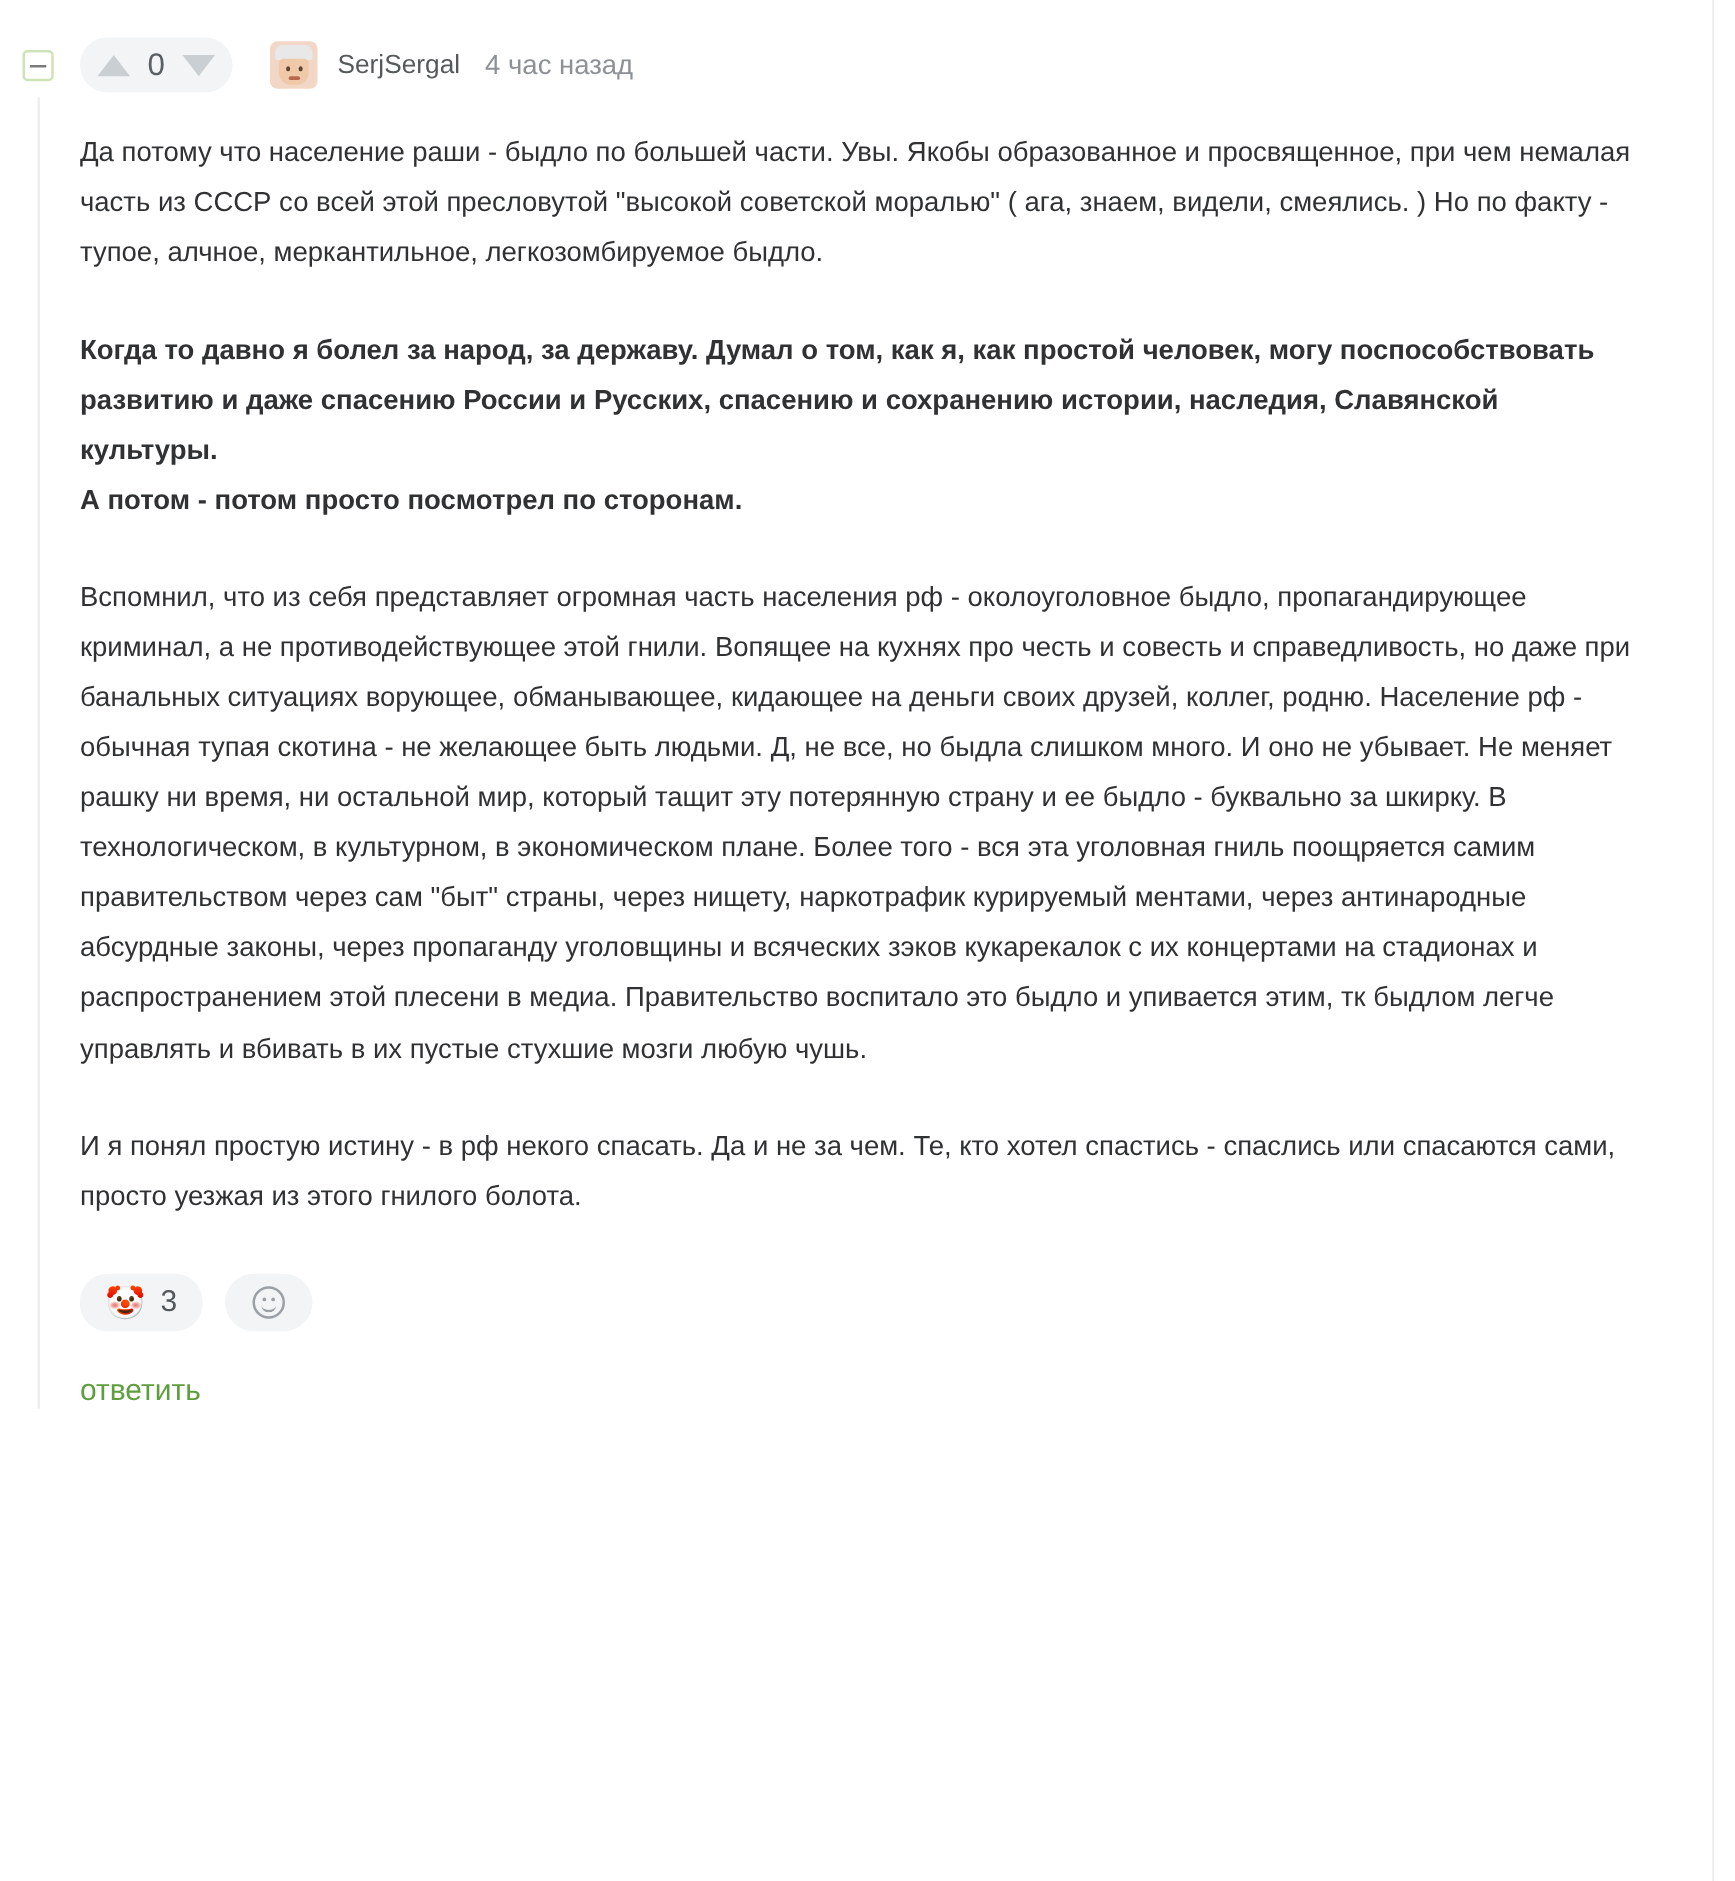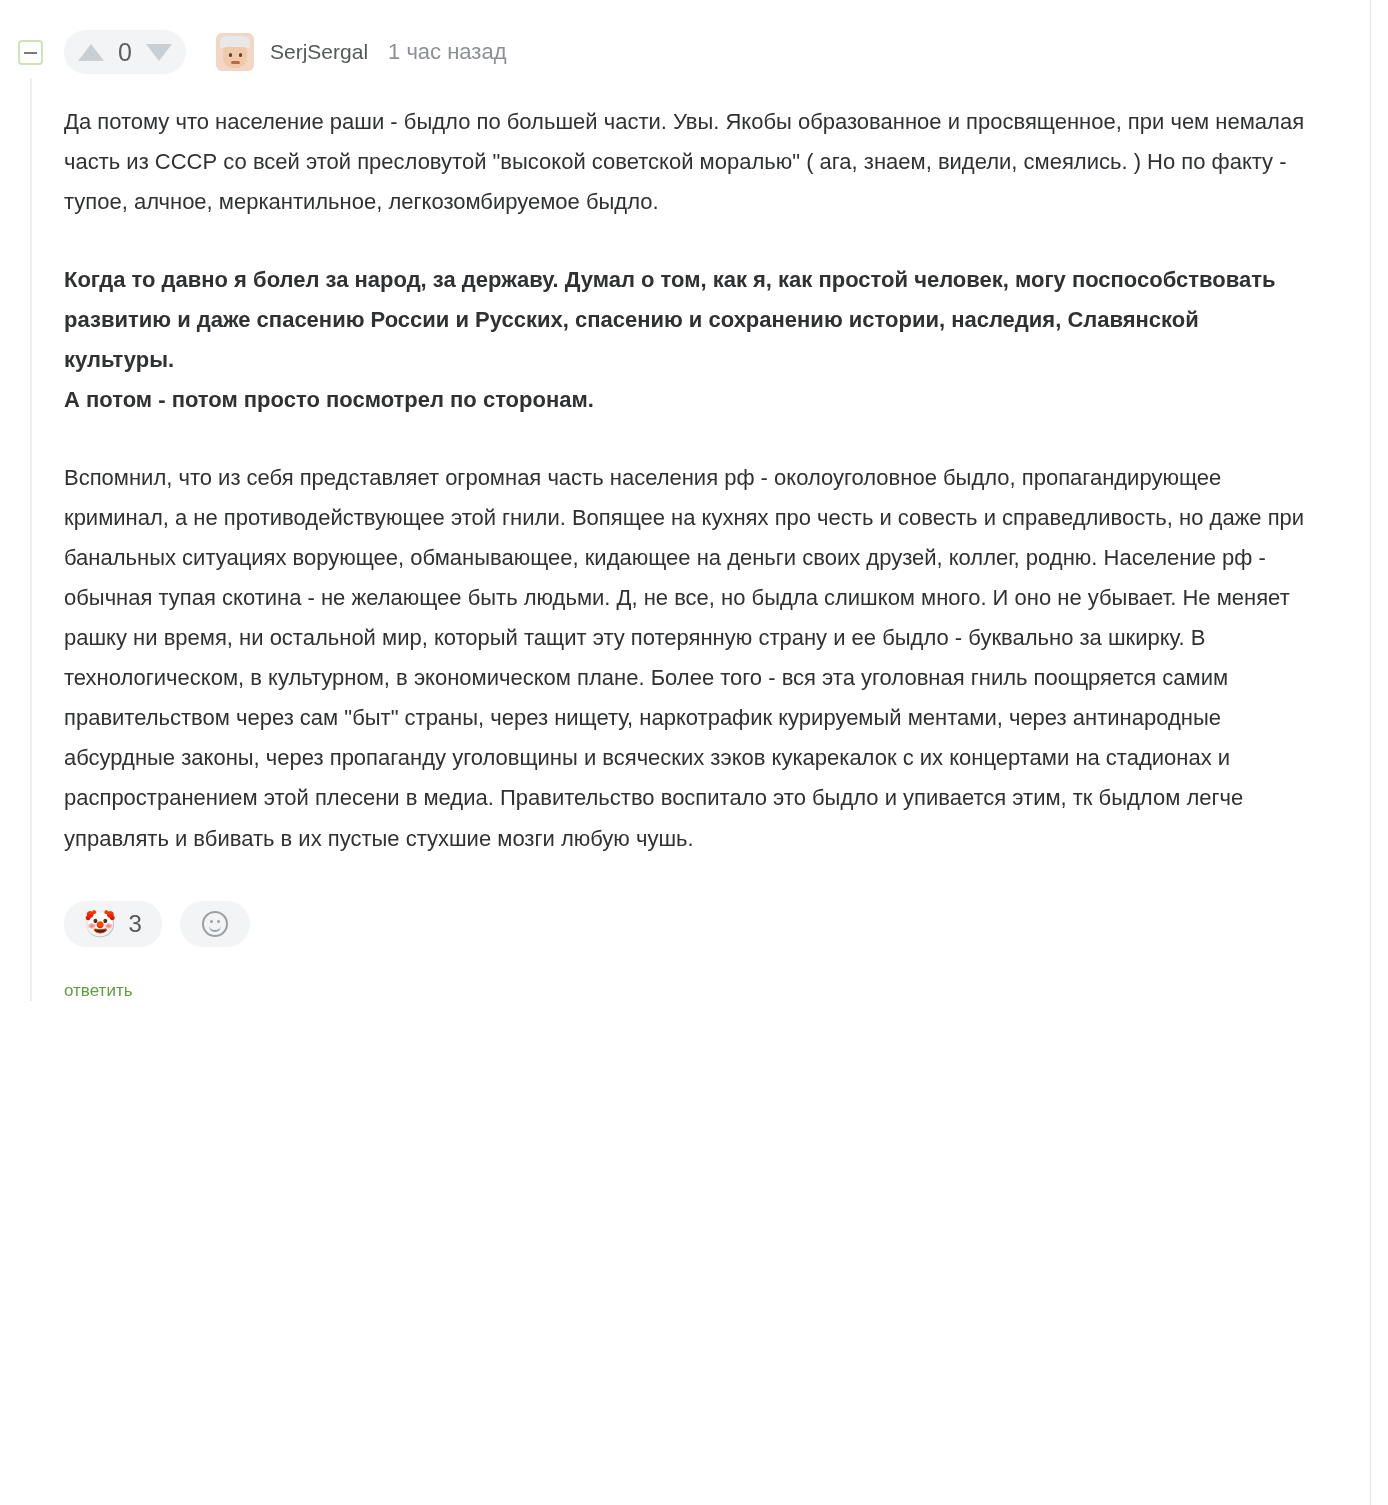--- a/index.html
+++ b/index.html
@@ -238,21 +238,21 @@
     left: 5px;
     top: 11px;
     width: 12px;
     height: 6px;
     border-bottom: 2px solid #9aa0a5;
     border-radius: 0 0 8px 8px;
   }
 
   .reply-link {
     margin-top: 34px;
-    font-size: 17px;
+    font-size: 24px;
     color: #5e9e3e;
     cursor: pointer;
     display: inline-block;
     text-align: center;
   }
 </style>
 </head>
 <body>
 
 <div class="page-right-edge"></div>
@@ -277,28 +277,29 @@
 
       <div class="avatar">
         <div class="hat"></div>
         <div class="face"></div>
         <div class="eye l"></div>
         <div class="eye r"></div>
         <div class="mouth"></div>
       </div>
 
       <div class="username">SerjSergal</div>
-      <div class="timestamp">1 час назад</div>
+      <div class="timestamp">4 час назад</div>
     </div>
 
     <div class="comment-body">
       <p>Да потому что население раши - быдло по большей части. Увы. Якобы образованное и просвященное, при чем немалая часть из СССР со всей этой пресловутой "высокой советской моралью" ( ага, знаем, видели, смеялись. ) Но по факту - тупое, алчное, меркантильное, легкозомбируемое быдло.</p>
       <p style="white-space: pre-line; font-weight: bold;">Когда то давно я болел за народ, за державу. Думал о том, как я, как простой человек, могу поспособствовать развитию и даже спасению России и Русских, спасению и сохранению истории, наследия, Славянской культуры.
 А потом - потом просто посмотрел по сторонам.</p>
       <p>Вспомнил, что из себя представляет огромная часть населения рф - околоуголовное быдло, пропагандирующее криминал, а не противодействующее этой гнили. Вопящее на кухнях про честь и совесть и справедливость, но даже при банальных ситуациях ворующее, обманывающее, кидающее на деньги своих друзей, коллег, родню. Население рф - обычная тупая скотина - не желающее быть людьми. Д, не все, но быдла слишком много. И оно не убывает. Не меняет рашку ни время, ни остальной мир, который тащит эту потерянную страну и ее быдло - буквально за шкирку. В технологическом, в культурном, в экономическом плане. Более того - вся эта уголовная гниль поощряется самим правительством через сам "быт" страны, через нищету, наркотрафик курируемый ментами, через антинародные абсурдные законы, через пропаганду уголовщины и всяческих зэков кукарекалок с их концертами на стадионах и распространением этой плесени в медиа. Правительство воспитало это быдло и упивается этим, тк быдлом легче управлять и вбивать в их пустые стухшие мозги любую чушь.</p>
+      <p>И я понял простую истину - в рф некого спасать. Да и не за чем. Те, кто хотел спастись - спаслись или спасаются сами, просто уезжая из этого гнилого болота.</p>
     </div>
 
     <div class="reactions">
       <div class="reaction-pill">
         <span class="reaction-emoji">🤡</span>
         <span class="reaction-count">3</span>
       </div>
       <div class="add-reaction">
         <div class="smiley">
           <div class="smile"></div>

